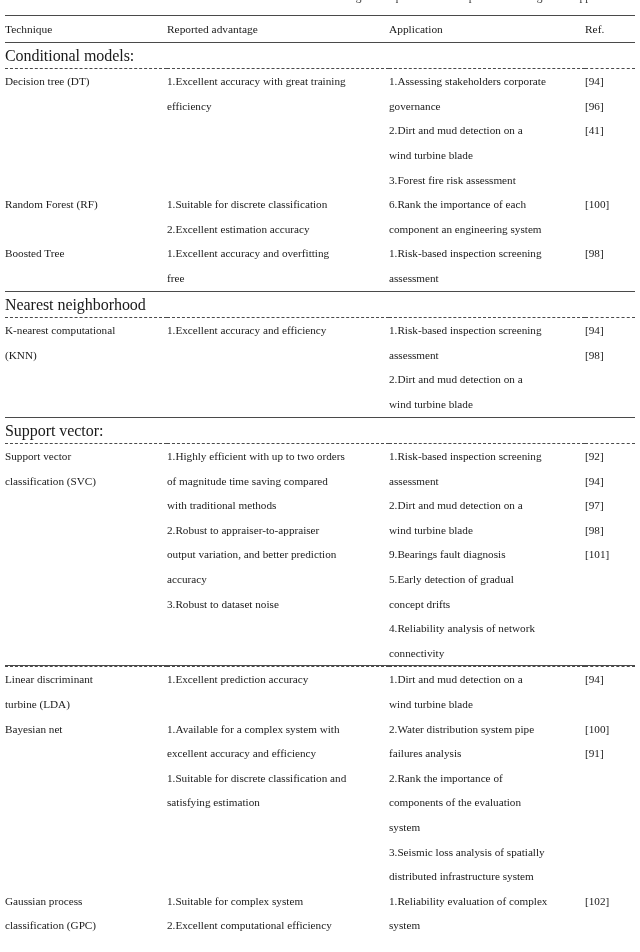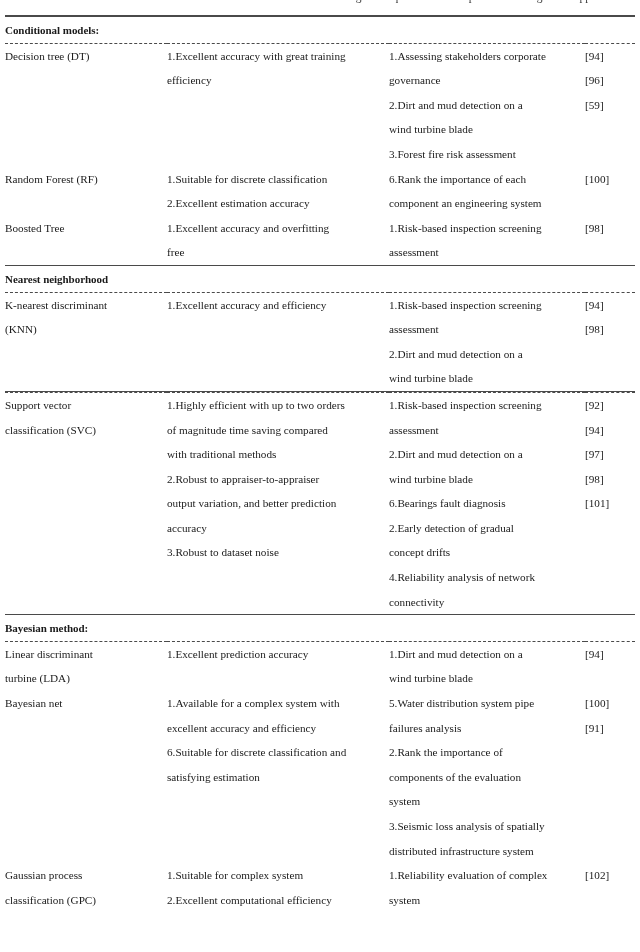--- a/index.html
+++ b/index.html
@@ -88,22 +88,22 @@
   
   tr.head td {
     height: 24px;
     padding-top: 1px;
     font-size: 11.4px;
   }
 
   
   tr.section td {
     height: 24px;
-    font-weight: bold;
-    font-size: 11px;
+    font-weight: normal;
+    font-size: 16px;
     letter-spacing: -0.05px;
     padding-top: 1px;
     margin-top: 28px;
   }
 
   
   tr.body td {
     font-size: 11.2px;
     line-height: 24.6px;
   }
@@ -127,20 +127,26 @@
     <colgroup>
       <col class="c-tech">
         <col class="c-adv">
         <col class="c-app">
         <col class="c-ref">
     </colgroup>
     <tbody id="table-body">
         <tr class="rule-top">
           <td colspan="4"></td>
         </tr>
+        <tr class="head">
+          <td>Technique</td>
+          <td>Reported advantage</td>
+          <td>Application</td>
+          <td>Ref.</td>
+        </tr>
         <tr class="rule-solid">
           <td colspan="4"></td>
         </tr>
         <tr class="section">
           <td colspan="4">Conditional models:</td>
         </tr>
         <tr class="rule-dashed">
           <td colspan="4"></td>
         </tr>
         <tr class="body">
@@ -154,21 +160,21 @@
           <td class="cell-app">
             <span class="ln">1.Assessing stakeholders corporate</span>
             <span class="ln">governance</span>
             <span class="ln">2.Dirt and mud detection on a</span>
             <span class="ln">wind turbine blade</span>
             <span class="ln">3.Forest fire risk assessment</span>
           </td>
           <td class="cell-ref">
             <span class="ln">[94]</span>
             <span class="ln">[96]</span>
-            <span class="ln">[59]</span>
+            <span class="ln">[41]</span>
           </td>
         </tr>
         <tr class="body">
           <td class="cell-tech">
             <span class="ln">Random Forest (RF)</span>
           </td>
           <td class="cell-adv">
             <span class="ln">1.Suitable for discrete classification</span>
             <span class="ln">2.Excellent estimation accuracy</span>
           </td>
@@ -200,39 +206,42 @@
           <td colspan="4"></td>
         </tr>
         <tr class="section">
           <td colspan="4">Nearest neighborhood</td>
         </tr>
         <tr class="rule-dashed">
           <td colspan="4"></td>
         </tr>
         <tr class="body">
           <td class="cell-tech">
-            <span class="ln">K-nearest discriminant</span>
+            <span class="ln">K-nearest computational</span>
             <span class="ln">(KNN)</span>
           </td>
           <td class="cell-adv">
             <span class="ln">1.Excellent accuracy and efficiency</span>
           </td>
           <td class="cell-app">
             <span class="ln">1.Risk-based inspection screening</span>
             <span class="ln">assessment</span>
             <span class="ln">2.Dirt and mud detection on a</span>
             <span class="ln">wind turbine blade</span>
           </td>
           <td class="cell-ref">
             <span class="ln">[94]</span>
             <span class="ln">[98]</span>
           </td>
         </tr>
         <tr class="rule-solid">
           <td colspan="4"></td>
+        </tr>
+        <tr class="section">
+          <td colspan="4">Support vector:</td>
         </tr>
         <tr class="rule-dashed">
           <td colspan="4"></td>
         </tr>
         <tr class="body">
           <td class="cell-tech">
             <span class="ln">Support vector</span>
             <span class="ln">classification (SVC)</span>
           </td>
           <td class="cell-adv">
@@ -242,40 +251,37 @@
             <span class="ln">2.Robust to appraiser-to-appraiser</span>
             <span class="ln">output variation, and better prediction</span>
             <span class="ln">accuracy</span>
             <span class="ln">3.Robust to dataset noise</span>
           </td>
           <td class="cell-app">
             <span class="ln">1.Risk-based inspection screening</span>
             <span class="ln">assessment</span>
             <span class="ln">2.Dirt and mud detection on a</span>
             <span class="ln">wind turbine blade</span>
-            <span class="ln">6.Bearings fault diagnosis</span>
-            <span class="ln">2.Early detection of gradual</span>
+            <span class="ln">9.Bearings fault diagnosis</span>
+            <span class="ln">5.Early detection of gradual</span>
             <span class="ln">concept drifts</span>
             <span class="ln">4.Reliability analysis of network</span>
             <span class="ln">connectivity</span>
           </td>
           <td class="cell-ref">
             <span class="ln">[92]</span>
             <span class="ln">[94]</span>
             <span class="ln">[97]</span>
             <span class="ln">[98]</span>
             <span class="ln">[101]</span>
           </td>
         </tr>
         <tr class="rule-solid">
           <td colspan="4"></td>
         </tr>
-        <tr class="section">
-          <td colspan="4">Bayesian method:</td>
-        </tr>
         <tr class="rule-dashed">
           <td colspan="4"></td>
         </tr>
         <tr class="body">
           <td class="cell-tech">
             <span class="ln">Linear discriminant</span>
             <span class="ln">turbine (LDA)</span>
           </td>
           <td class="cell-adv">
             <span class="ln">1.Excellent prediction accuracy</span>
@@ -288,25 +294,25 @@
             <span class="ln">[94]</span>
           </td>
         </tr>
         <tr class="body">
           <td class="cell-tech">
             <span class="ln">Bayesian net</span>
           </td>
           <td class="cell-adv">
             <span class="ln">1.Available for a complex system with</span>
             <span class="ln">excellent accuracy and efficiency</span>
-            <span class="ln">6.Suitable for discrete classification and</span>
+            <span class="ln">1.Suitable for discrete classification and</span>
             <span class="ln">satisfying estimation</span>
           </td>
           <td class="cell-app">
-            <span class="ln">5.Water distribution system pipe</span>
+            <span class="ln">2.Water distribution system pipe</span>
             <span class="ln">failures analysis</span>
             <span class="ln">2.Rank the importance of</span>
             <span class="ln">components of the evaluation</span>
             <span class="ln">system</span>
             <span class="ln">3.Seismic loss analysis of spatially</span>
             <span class="ln">distributed infrastructure system</span>
           </td>
           <td class="cell-ref">
             <span class="ln">[100]</span>
             <span class="ln">[91]</span>

